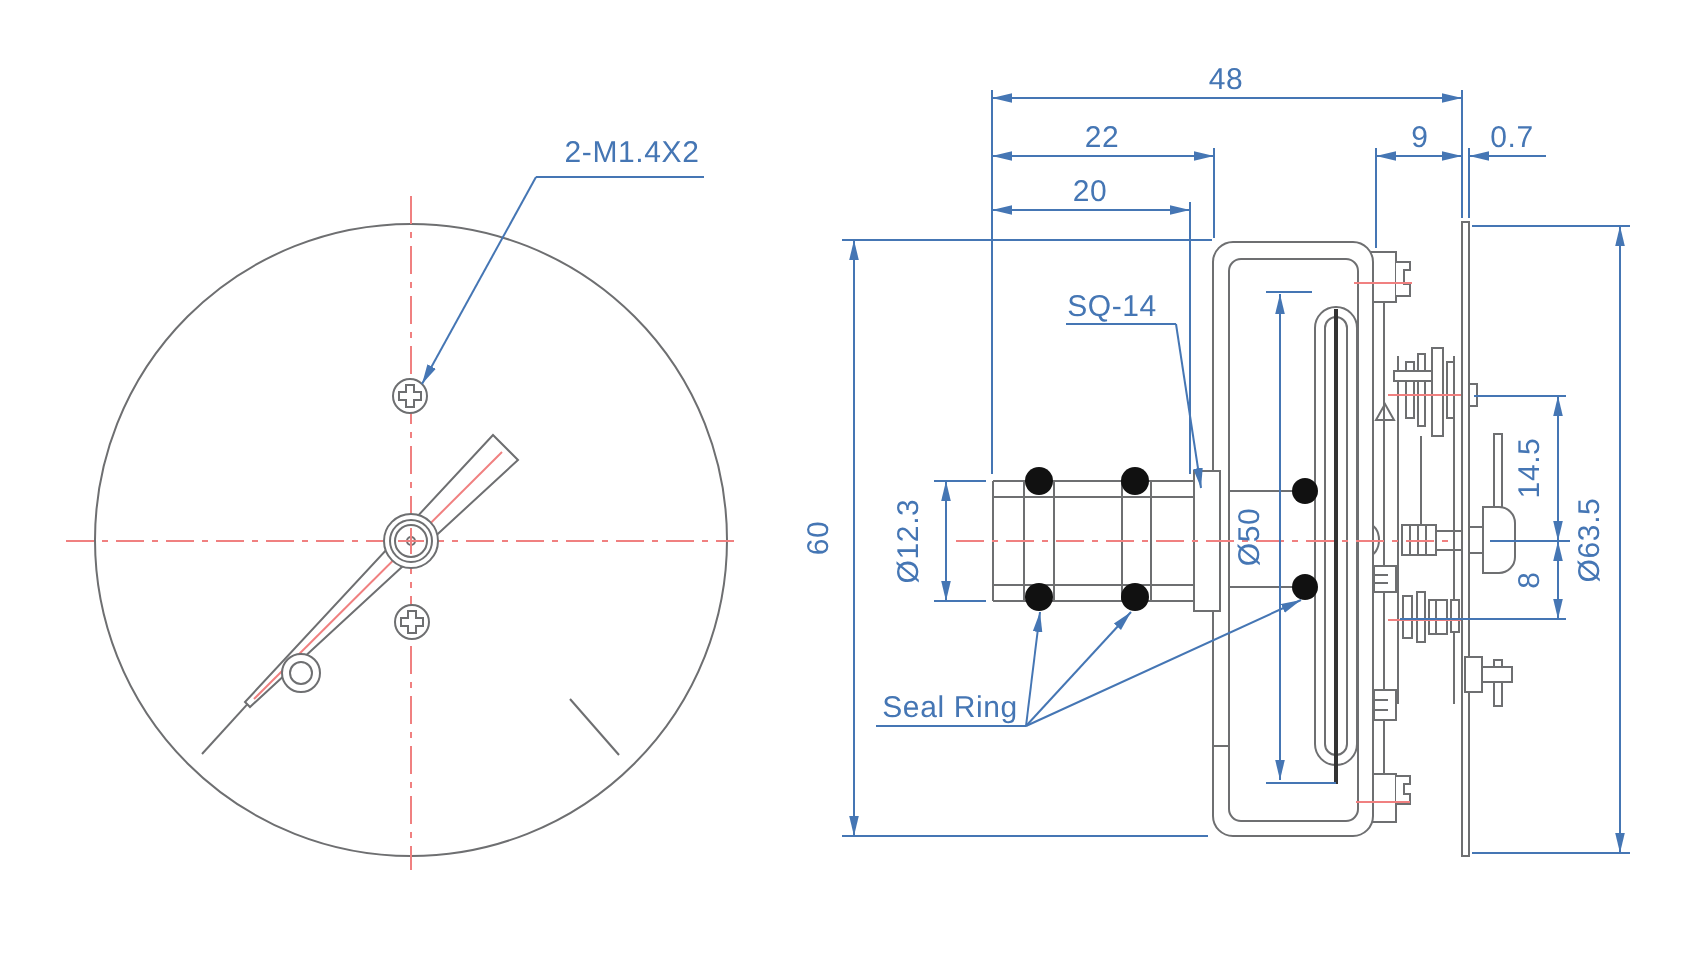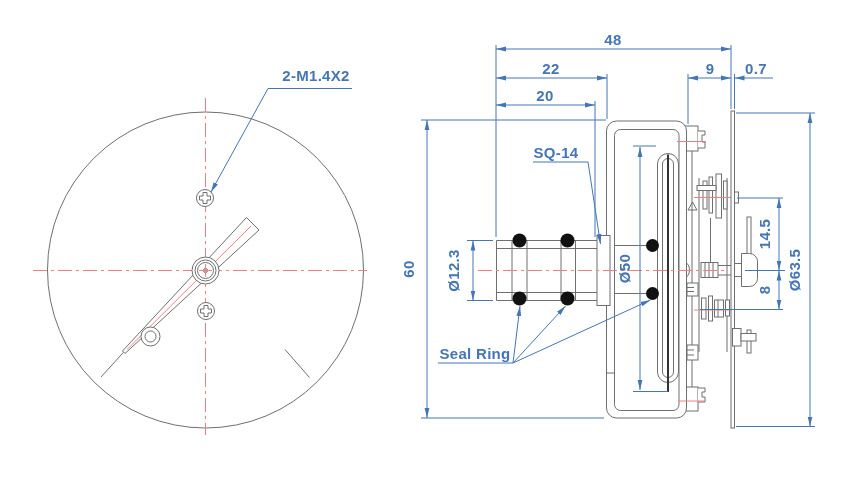--- a/index.html
+++ b/index.html
@@ -1,17 +1,17 @@
 <!DOCTYPE html>
 <html><head>
 <meta charset="utf-8">
 <style>
   html,body{margin:0;padding:0;background:#ffffff;}
   .stage{position:relative;width:850px;height:489px;background:#fff;overflow:hidden;
-         font-family:"Liberation Sans", sans-serif;font-weight:bold;}
+         font-family:"Liberation Sans", sans-serif;}
   svg{display:block;}
   text{font-family:"Liberation Sans", sans-serif;font-size:15px;letter-spacing:.3px;}
 </style>
 </head>
 <body>
 
 <div class="stage">
 <svg width="850" height="489" viewBox="0 0 850 489">
   <defs>
     <marker id="arr" viewBox="0 0 10 6" refX="10" refY="3" markerWidth="10" markerHeight="6" orient="auto-start-reverse" markerUnits="userSpaceOnUse">

